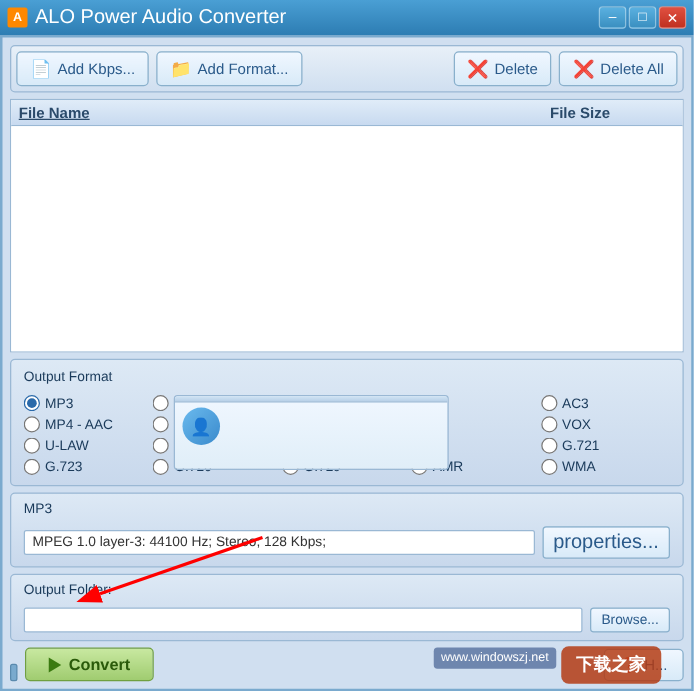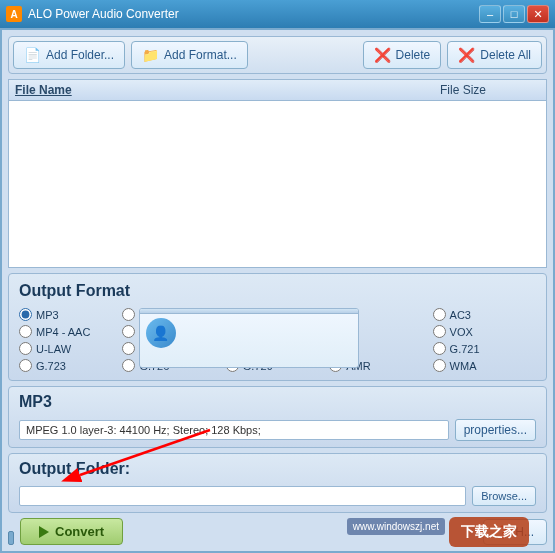--- a/index.html
+++ b/index.html
@@ -25,21 +25,21 @@
       width: 16px;
       height: 16px;
       margin-right: 6px;
       background: #ff8800;
       border-radius: 2px;
       display: flex; align-items: center; justify-content: center;
       font-size: 10px; color: white; font-weight: bold;
     }
     .title-bar-text {
       color: white;
-      font-size: 12px;
+      font-size: 16px;
       flex: 1;
     }
     .title-bar-controls {
       display: flex;
       gap: 2px;
     }
     .title-btn {
       width: 22px; height: 18px;
       border: 1px solid rgba(255,255,255,0.4);
       border-radius: 3px;
@@ -111,40 +111,40 @@
       padding: 3px 6px;
     }
     .file-list-header .col-name {
       flex: 1;
       font-weight: 600;
       color: #2a4a6a;
       text-decoration: underline;
     }
     .file-list-header .col-size {
       width: 100px;
-      font-weight: 400;
+      font-weight: 700;
       color: #2a4a6a;
     }
     .file-list-body {
       flex: 1;
       background: white;
     }
 
     
     .format-section {
       background: linear-gradient(to bottom, #dde9f5, #c8d8ec);
       border: 1px solid #9ab8d4;
       border-radius: 4px;
       padding: 8px 10px;
     }
     .section-label {
-      font-weight: 700;
+      font-weight: 400;
       color: #1a3a5a;
       margin-bottom: 8px;
-      font-size: 16px;
+      font-size: 11px;
     }
     .format-grid {
       display: grid;
       grid-template-columns: repeat(5, 1fr);
       gap: 4px 0;
       position: relative;
     }
     .radio-item {
       display: flex;
       align-items: center;
@@ -220,21 +220,21 @@
       font-size: 11px;
       color: #333;
       border-radius: 2px;
     }
     .props-btn {
       padding: 3px 8px;
       background: linear-gradient(to bottom, #f0f7ff, #d8eaf8);
       border: 1px solid #89b0cc;
       border-radius: 3px;
       cursor: pointer;
-      font-size: 12px;
+      font-size: 16px;
       color: #2a5a8a;
     }
 
     
     .folder-section {
       background: linear-gradient(to bottom, #dde9f5, #c8d8ec);
       border: 1px solid #9ab8d4;
       border-radius: 4px;
       padding: 6px 10px;
     }
@@ -320,21 +320,21 @@
       <button class="title-btn">□</button>
       <button class="title-btn close-btn">✕</button>
     </div>
   </div>
 
   <div class="main-window">
 
     <div class="toolbar">
       <button class="tool-btn">
         <span class="btn-icon">📄</span>
-        <span>Add Folder...</span>
+        <span>Add Kbps...</span>
       </button>
       <button class="tool-btn">
         <span class="btn-icon">📁</span>
         <span>Add Format...</span>
       </button>
       <div class="spacer"></div>
       <button class="tool-btn delete-btn">
         <span class="btn-icon">❌</span>
         <span>Delete</span>
       </button>

